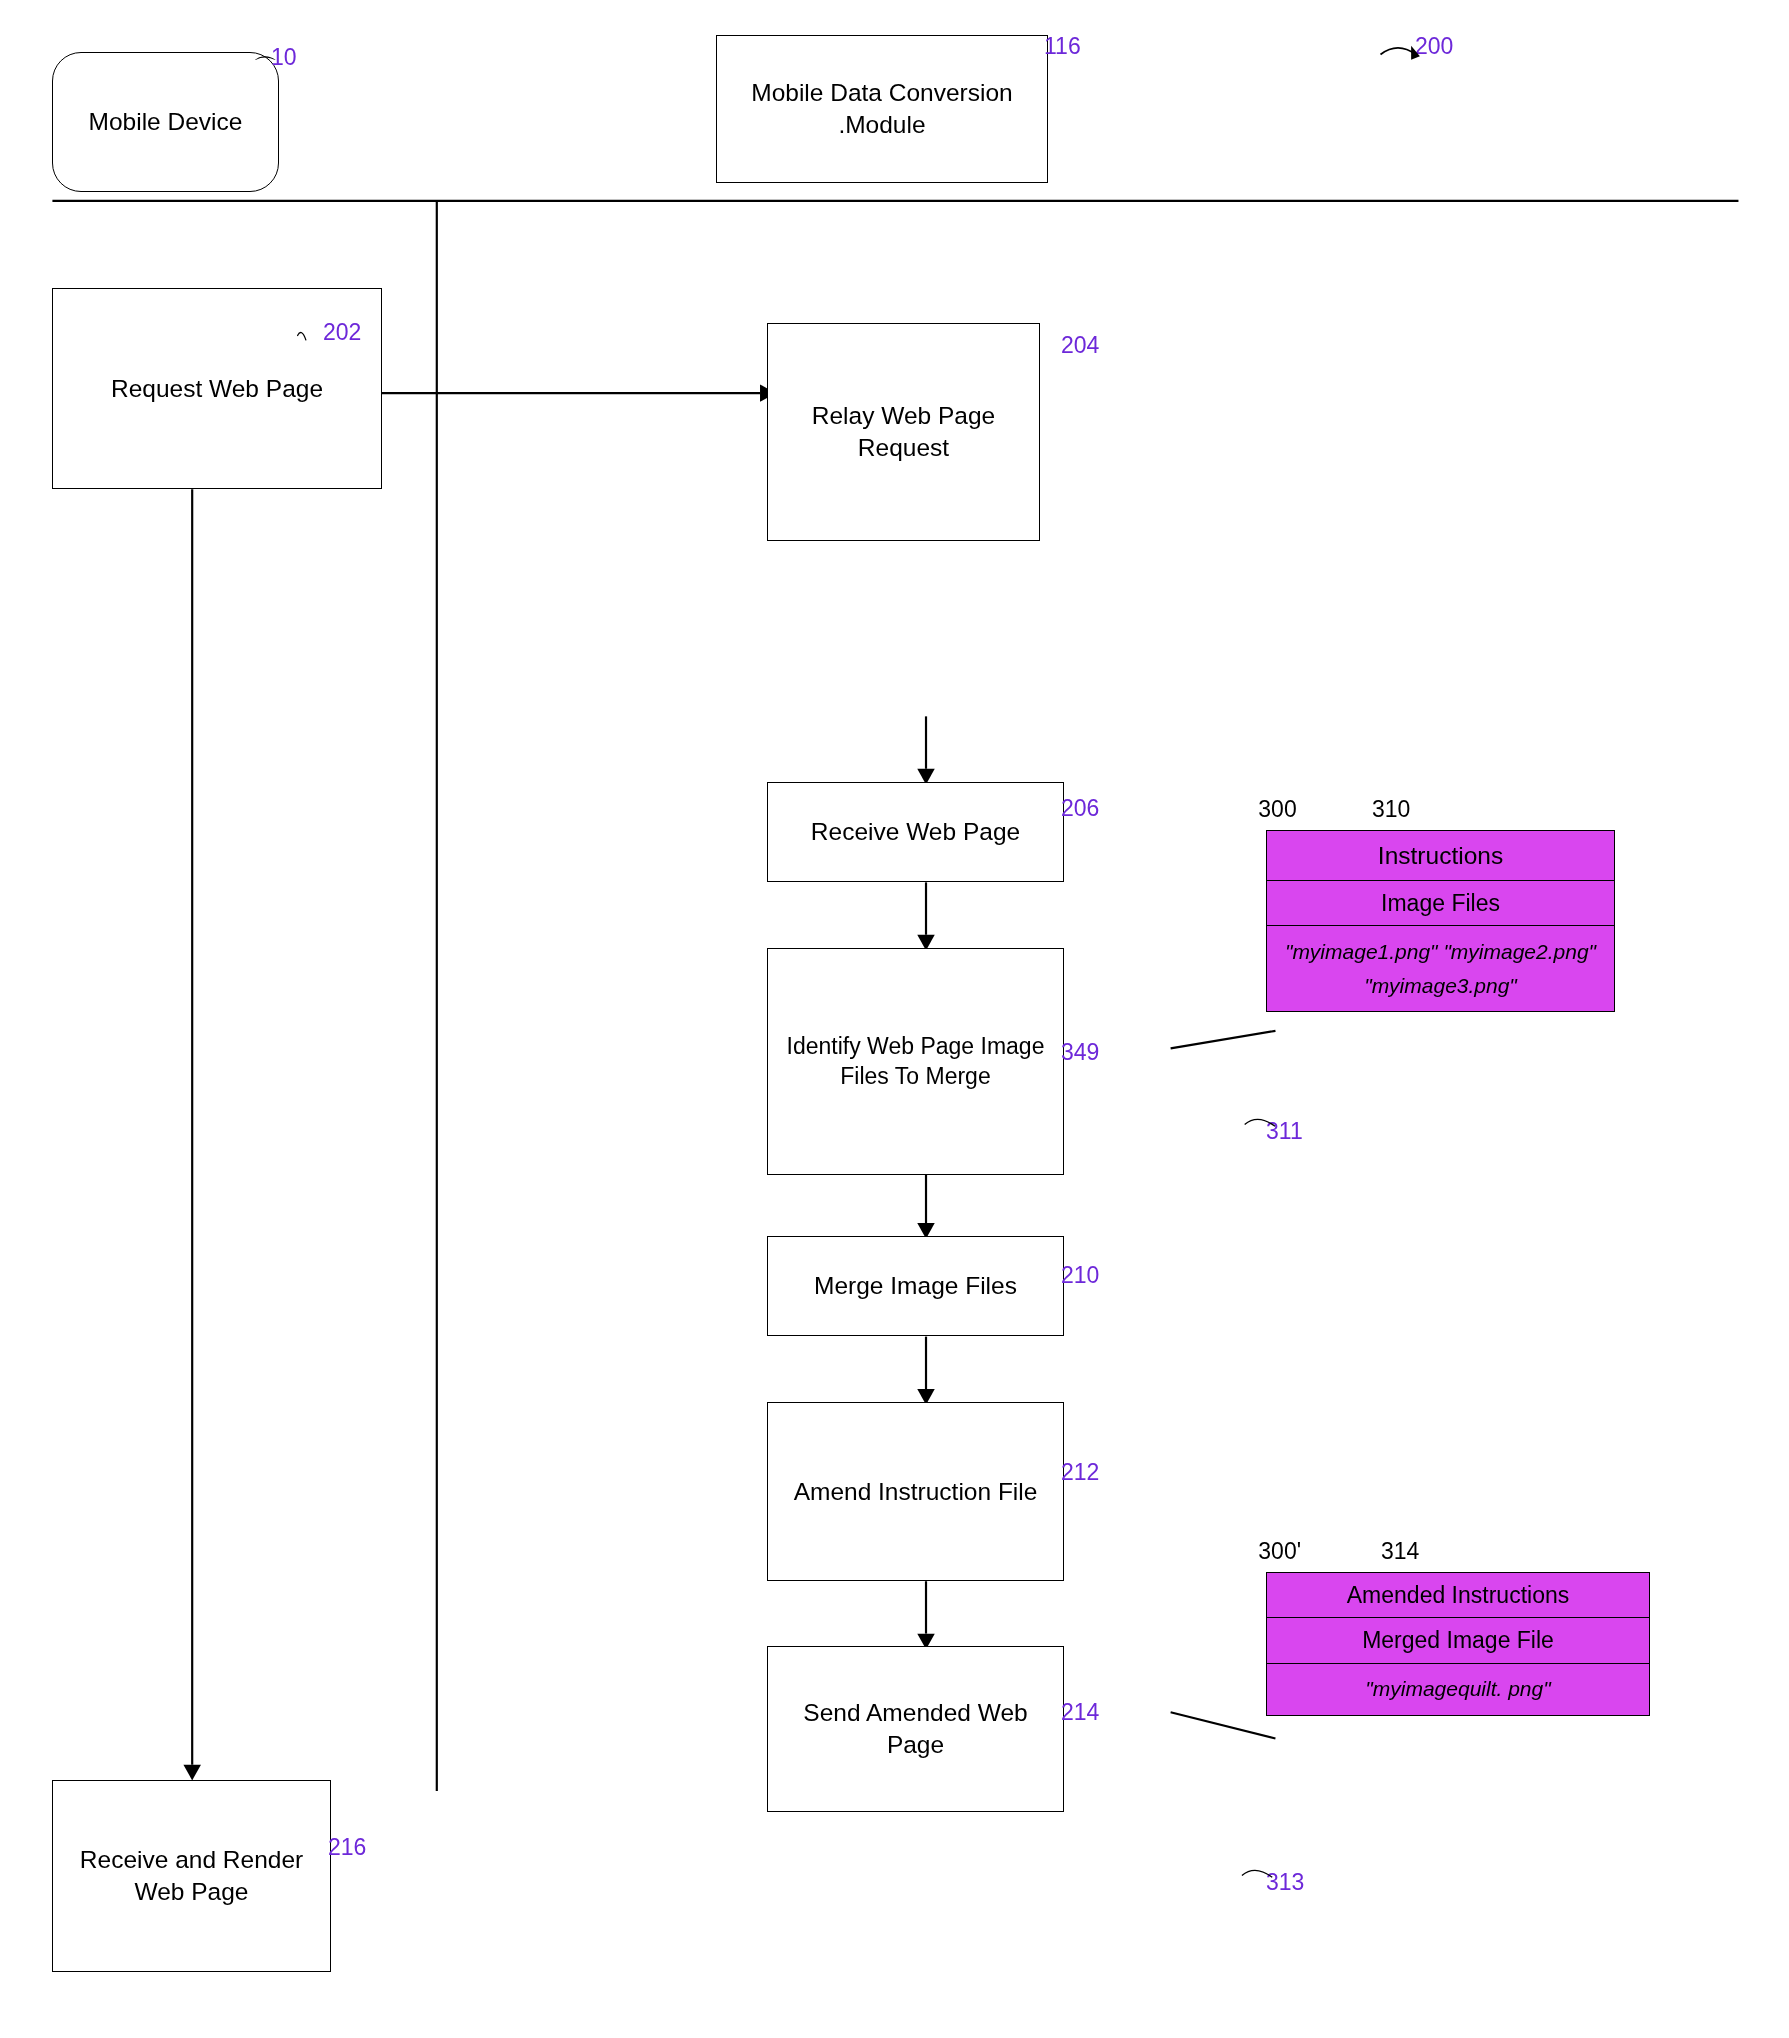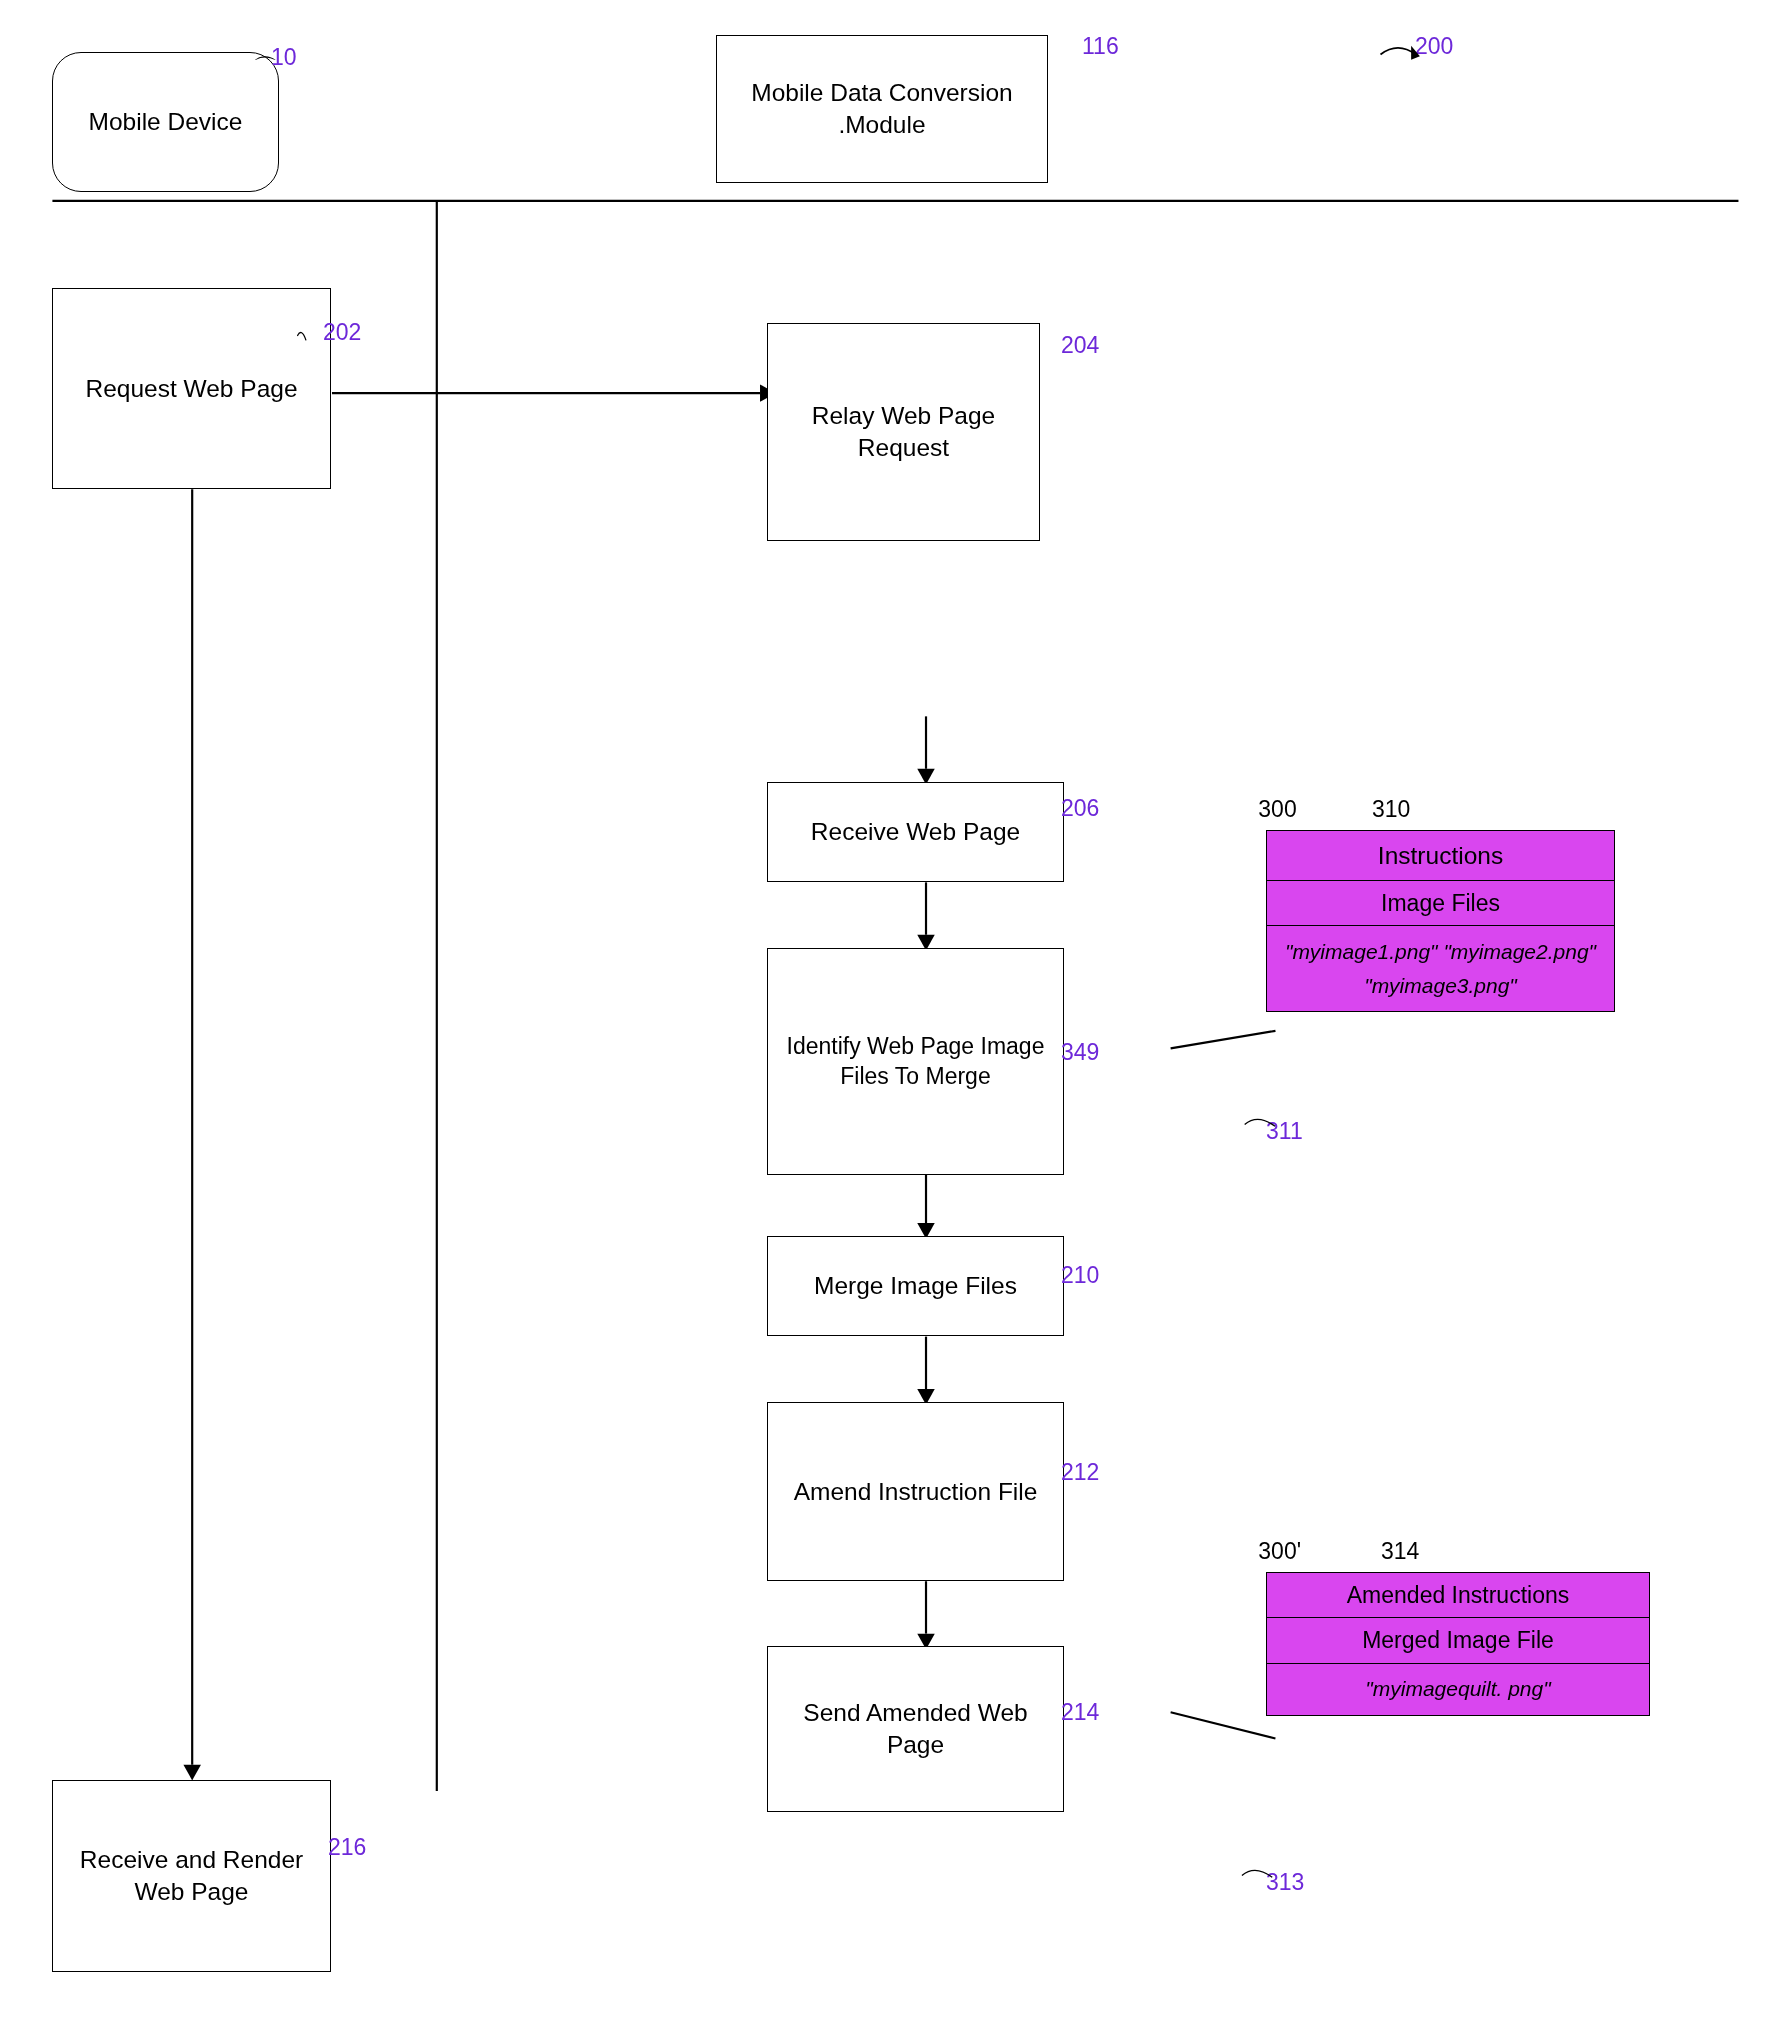--- a/index.html
+++ b/index.html
@@ -125,29 +125,29 @@
   <div class="label" style="left:271px; top:44px;">10</div>
 
   <div style="position:absolute; left:253px; top:51px; font-size:24.5px; color:#000;">⌒</div>
 
   <div class="box" style="left:716px; top:35px; width:332px; height:148px;">
     <span>Mobile Data
 Conversion
 .Module</span>
   </div>
 
-  <div class="label" style="left:1044px; top:33px; font-size:23px;margin-left:38px;">116</div>
+  <div class="label" style="left:1044px; top:33px; font-size:23px;">116</div>
 
   <div class="label" style="left:1415px; top:33px; font-size:23px;">200</div>
   <svg style="position:absolute; left:1363px; top:37px; width:70px; height:35px;" viewBox="0 0 80 40" width="70" height="35">
     <path d="M 60 20 Q 40 5 20 20" stroke="#000" stroke-width="2" fill="none"></path>
     <polygon points="55,10 65,22 55,26" fill="#000"></polygon>
   </svg>
 
-  <div class="box" style="left:52px; top:288px; width:279px; height:201px;text-align:right;">
+  <div class="box" style="left:52px; top:288px; width:330px; height:201px;text-align:right;">
     <span>Request Web
 Page</span>
   </div>
 
   <div class="label" style="left:323px; top:319px; font-size:23px;">202</div>
   <svg style="position:absolute; left:297px; top:323px; width:44px; height:26px;" viewBox="0 0 50 30" width="44" height="26">
     <path d="M 10 20 Q 5 5 0 15" stroke="#000" stroke-width="1.5" fill="none"></path>
   </svg>
 
   <div class="box" style="left:767px; top:323px; width:273px; height:218px; font-size:24.5px;">

